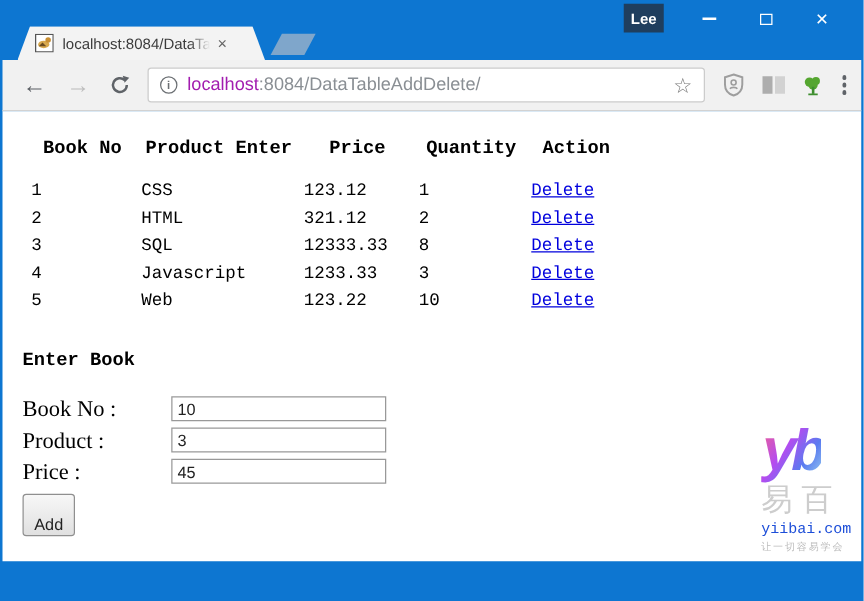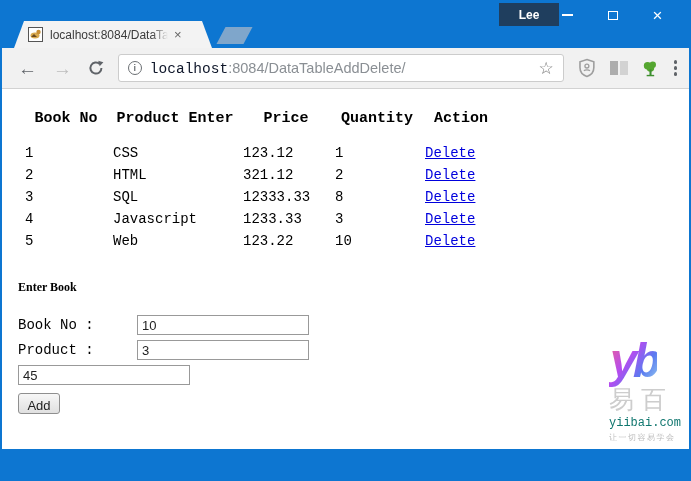--- a/index.html
+++ b/index.html
@@ -3,21 +3,21 @@
 <meta charset="utf-8">
 <style>
   * { margin:0; padding:0; box-sizing:border-box; }
   html,body { width:691px; height:481px; background:#fff; }
   body { font-family:"Liberation Sans", sans-serif; }
 
   .window { position:relative; width:691px; height:481px; background:#0d76d1; overflow:hidden; }
 
   
   .titlebar { position:absolute; top:0; left:0; width:100%; height:48px; }
-  .profile-chip { position:absolute; left:499px; top:3px; width:60px; height:23px;
+  .profile-chip { position:absolute; left:499px; top:3px; width:32px; height:23px;
     background:#1f3e5e; color:#fff; font-size:12px; font-weight:bold;
     display:flex; align-items:center; justify-content:center; }
   .win-controls { position:absolute; right:11px; top:0; height:30px; display:flex; }
   .win-btn { width:45px; height:30px; display:flex; align-items:center; justify-content:center;
     color:#fff; cursor:default; }
   .min-glyph { display:block; width:11px; height:0; border-bottom:2px solid #fff; }
   .max-glyph { display:block; width:10px; height:9px; border:1.5px solid #fff; }
   .close-glyph { font-size:17px; line-height:1; }
 
   .tab { position:absolute; left:14px; top:21px; width:198px; height:27px;
@@ -40,21 +40,21 @@
   .back-icon { color:#5f6368; margin-left:16px; }
   .fwd-icon { color:#bdbdbd; margin-left:16px; }
   .refresh-icon { margin-left:15px; width:18px; height:18px; }
   .addr { margin-left:13px; width:450px; height:28px; background:#fff;
     border:1px solid #ccc; border-radius:3px; display:flex; align-items:center;
     padding:0 9px; }
   .info-icon { width:14px; height:14px; border:1.5px solid #6b6f73; border-radius:50%;
     color:#6b6f73; font-size:9px; font-weight:bold; display:flex; align-items:center;
     justify-content:center; flex:0 0 auto; }
   .url { margin-left:8px; font-size:14.5px; white-space:nowrap; }
-  .url-host { color:#0f172a;font-family:Liberation Mono, monospace; }
+  .url-host { color:#a21caf; }
   .url-path { color:#8a8f94; }
   .star-icon { margin-left:auto; color:#777; font-size:17px; }
   .ext-icon { margin-left:13px; }
   .shield-svg { width:20px; height:20px; }
   .cols-icon { width:18px; height:14px; display:flex; gap:2px; }
   .cols-icon .c1 { width:8px; height:14px; background:#adadad; }
   .cols-icon .c2 { width:8px; height:14px; background:#d2d2d2; }
   .tree-svg { width:19px; height:19px; }
   .menu-dots { margin-left:14px; margin-right:12px; display:flex; flex-direction:column; gap:2.5px; }
   .menu-dots i { width:3.5px; height:3.5px; border-radius:50%; background:#5f6368; }
@@ -63,40 +63,40 @@
   .content { position:absolute; top:89px; left:2px; width:687px; height:360px;
     background:#fff; font-family:"Liberation Mono", monospace; color:#000; }
 
   table.books { border-collapse:collapse; margin:21px 0 0 20px; }
   table.books th { font-size:15px; font-weight:bold; text-align:center; padding:0 0 15px 0; }
   table.books td { font-size:14px; height:22px; padding-left:3px; text-align:left; }
   .w-bookno { width:88px; } .w-name { width:130px; } .w-price { width:92px; }
   .w-qty { width:90px; } .w-action { width:78px; }
   a.del-link { color:#0000dd; text-decoration:underline; }
 
-  .enter-heading { font-size:12px; font-weight:bold; margin:28px 0 20px 16px;
-    font-family:Liberation Serif, serif; }
+  .enter-heading { font-size:15px; font-weight:bold; margin:28px 0 20px 16px;
+    font-family:Liberation Mono, monospace; }
 
   .form-row { display:flex; align-items:center; height:20px; margin:0 0 5px 16px; }
-  .form-label { width:119px; font-size:14px; flex:0 0 auto; }
+  .form-label { width:119px; font-size:18px; flex:0 0 auto;font-family:Liberation Serif, serif; }
   .form-input { width:172px; height:20px; border:1px solid #999; font-family:"Liberation Sans", sans-serif;
     font-size:13px; padding-left:4px; color:#222; }
   .add-btn { margin:3px 0 0 16px; min-width:42px; height:21px;
     background:linear-gradient(#f7f7f7, #e0e0e0); border:1px solid #8f8f8f; border-radius:3px;
-    font-family:"Liberation Sans", sans-serif; font-size:13px; color:#222; padding:4px 8px; }
+    font-family:"Liberation Sans", sans-serif; font-size:13px; color:#222; padding:16px 8px; }
 
   
   .watermark { position:absolute; right:8px; bottom:6px; display:flex; align-items:flex-start;flex-direction:column; }
   .wm-logo { font-style:italic; font-weight:bold; font-size:48px; line-height:0.95;
     letter-spacing:-5px; margin-right:4px;
     background:linear-gradient(125deg, #f06292, #b44cf0 38%, #5a7bf0 68%, #9fd8ef);
     -webkit-background-clip:text; background-clip:text; color:transparent; }
   .wm-right { display:flex; flex-direction:column; align-items:flex-start; }
   .wm-brand { font-size:25px; color:#cdcdcd; letter-spacing:7px; line-height:1.1; }
-  .wm-domain { font-size:12px; color:#0f766e; margin-top:1px; }
+  .wm-domain { font-size:12px; color:#1d4ed8; margin-top:1px; }
   .wm-tagline { font-size:8px; color:#bdbdbd; letter-spacing:1.5px; margin-top:2px; }
 </style>
 </head>
 <body>
 
 <div class="window">
 
   <div class="titlebar">
     <div class="tab">
       <svg class="favicon" viewBox="0 0 15 15">
@@ -212,20 +212,21 @@
     <div>
       <div class="form-row">
         <span class="form-label">Book No :</span>
         <input class="form-input" type="text" value="10" style="">
       </div>
       <div class="form-row">
         <span class="form-label">Product :</span>
         <input class="form-input" type="text" value="3" style="">
       </div>
       <div class="form-row">
+        <span class="form-label">Price :</span>
         <input class="form-input" type="text" value="45" style="">
       </div>
       <button class="add-btn">Add</button>
     </div>
 
     <div class="watermark">
       <span class="wm-logo">yb</span>
       <span class="wm-right">
         <span class="wm-brand">易百</span>
         <span class="wm-domain">yiibai.com</span>

